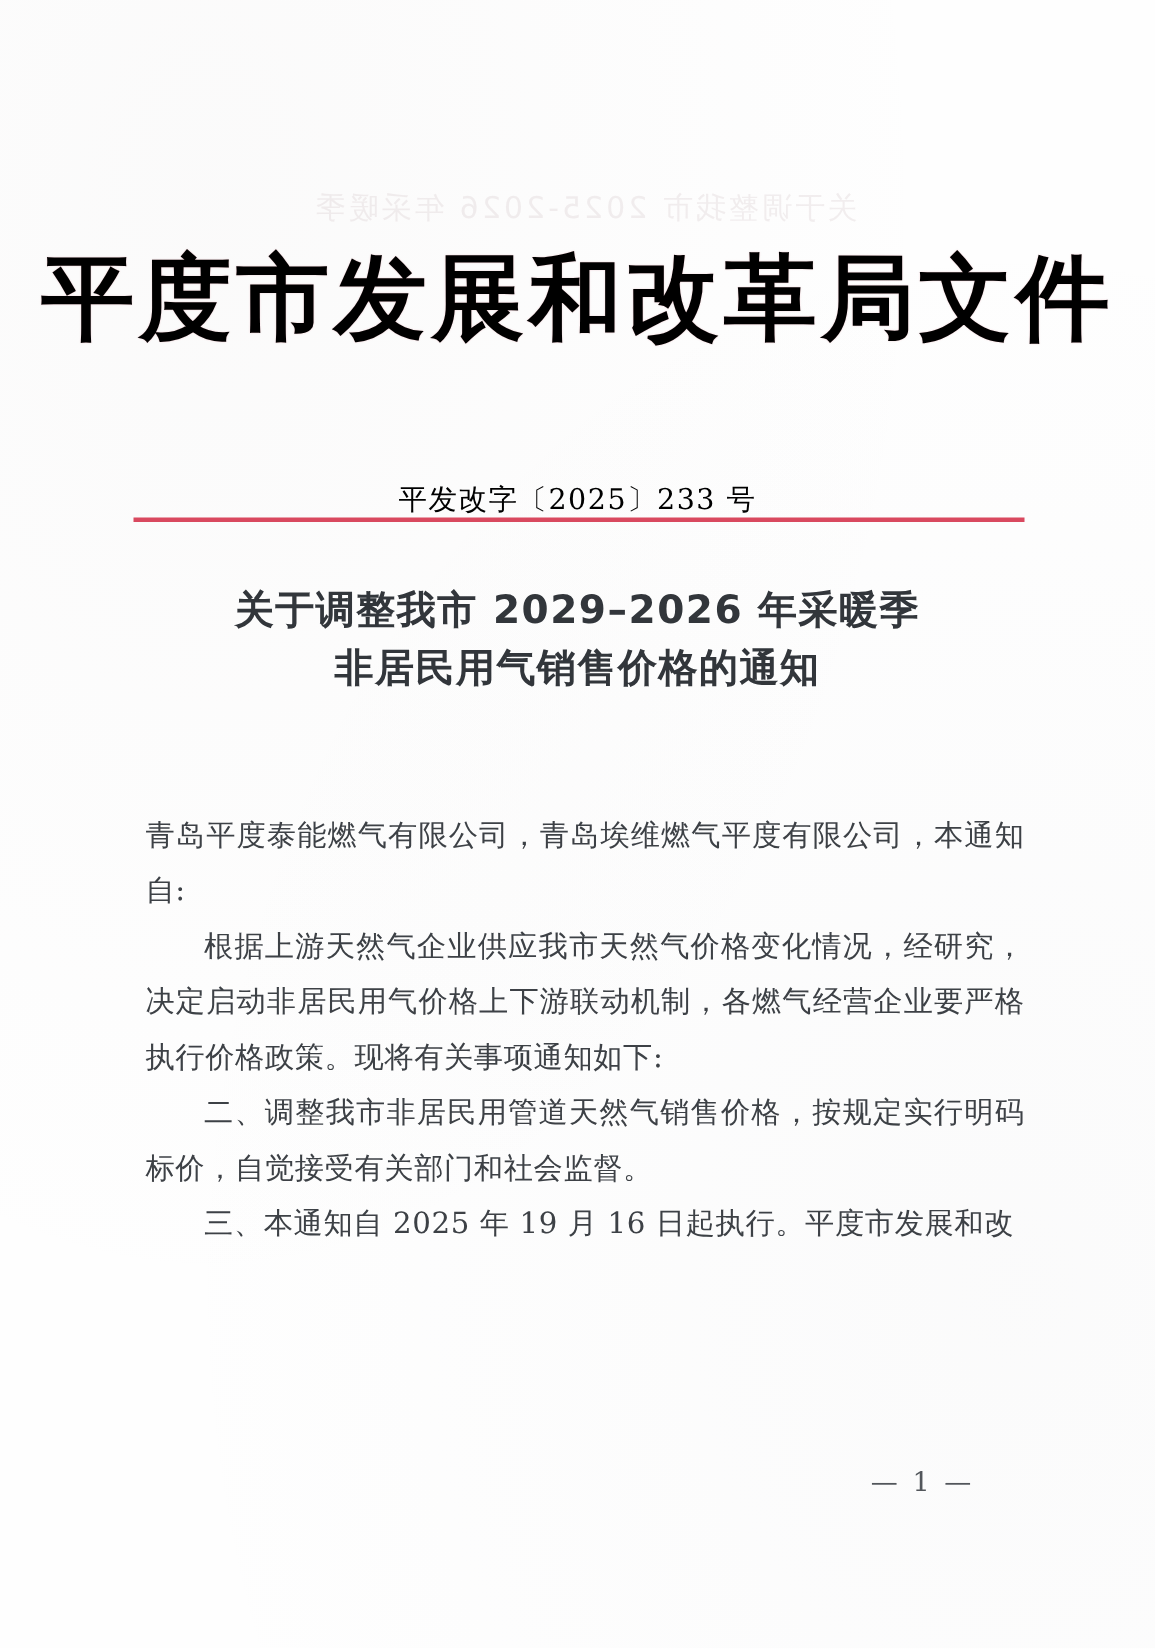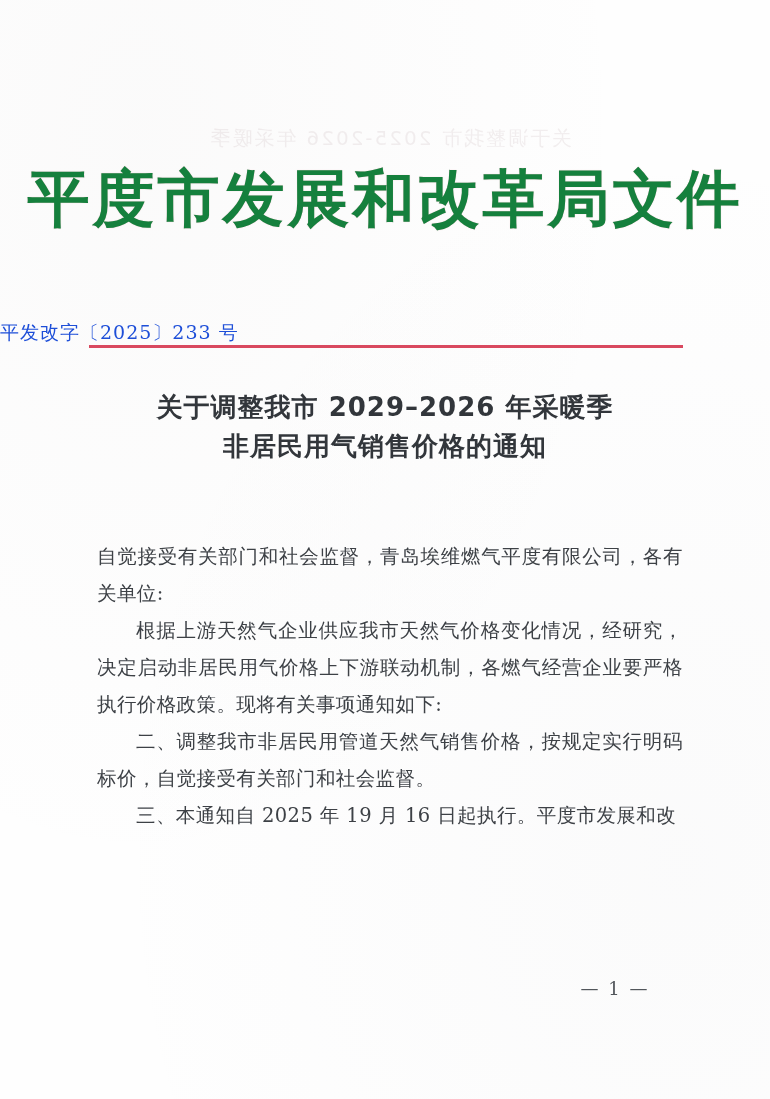--- a/index.html
+++ b/index.html
@@ -57,34 +57,34 @@
     left:0; right:0;
     top:166px;
     text-align:center;
   }
   .masthead-title {
     font-family:"DejaVu Sans","Liberation Sans",sans-serif;
     font-weight:bold;
     font-size:62px;
     line-height:1.05;
     letter-spacing:3px;
-    color:#15803d;
+    color:#000000;
     white-space:nowrap;
     text-shadow:0 0 1px rgba(200,70,90,0.35);
   }
 
   
   .docnum {
     position:absolute;
     left:0; right:0;
     top:320px;
-    text-align:left;
+    text-align:center;
     font-size:19px;
     letter-spacing:1px;
-    color:#1d4ed8;
+    color:#000000;
     white-space:nowrap;
   }
 
   .redrule {
     position:absolute;
     left:89px;
     top:345px;
     width:594px;
     height:3px;
     background:#d9495f;
@@ -155,21 +155,21 @@
   <div class="docnum">平发改字〔2025〕233 号</div>
 
   <div class="redrule"></div>
 
   <div class="titleblock">
     <div class="tline">关于调整我市 2029–2026 年采暖季</div>
     <div class="tline">非居民用气销售价格的通知</div>
   </div>
 
   <div class="body">
-    <p>自觉接受有关部门和社会监督，青岛埃维燃气平度有限公司，各有关单位:</p>
+    <p>青岛平度泰能燃气有限公司，青岛埃维燃气平度有限公司，本通知自:</p>
     <p class="indent">根据上游天然气企业供应我市天然气价格变化情况，经研究，决定启动非居民用气价格上下游联动机制，各燃气经营企业要严格执行价格政策。现将有关事项通知如下:</p>
     <p class="indent">二、调整我市非居民用管道天然气销售价格，按规定实行明码标价，自觉接受有关部门和社会监督。</p>
     <p class="indent">三、本通知自 2025 年 19 月 16 日起执行。平度市发展和改</p>
   </div>
 
   <div class="footer">
     <span class="footer-inner pageno">— 1 —</span>
   </div>
 
 </div>

